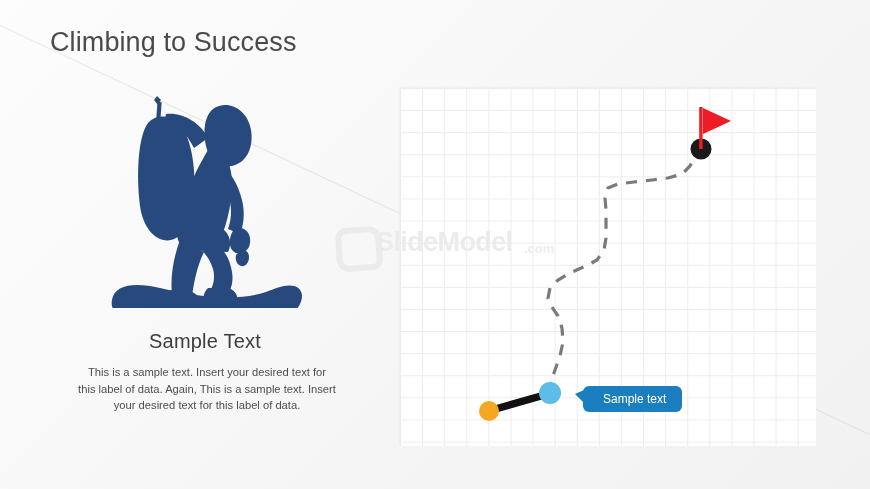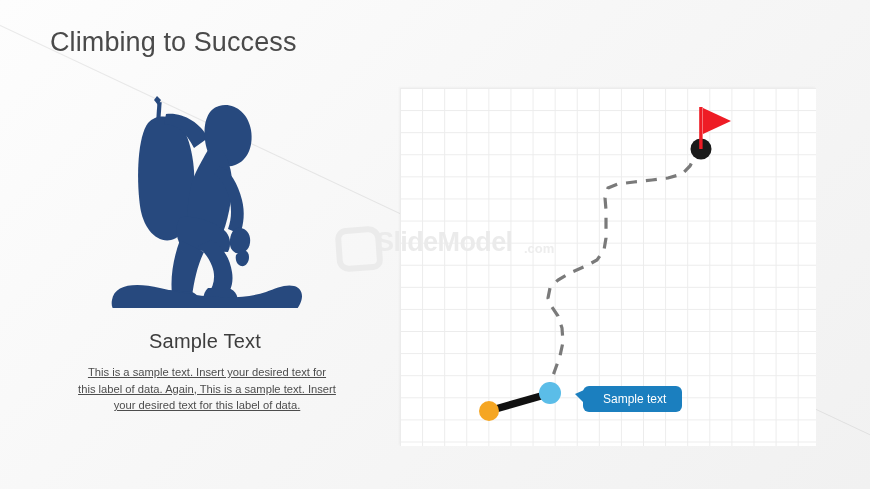--- a/index.html
+++ b/index.html
@@ -73,21 +73,20 @@
   }
 
   .sample-body {
     margin-top: 11px;
     text-align: center;
     font-size: 11.2px;
     line-height: 16.5px;
     color: #4d4d4d;
     width: 258px;
     margin-left: 18px;
-    text-decoration: underline;
   }
 
   
   .grid-panel {
     position: absolute;
     left: 400px;
     top: 88px;
     width: 416px;
     height: 358px;
     background: #ffffff;

